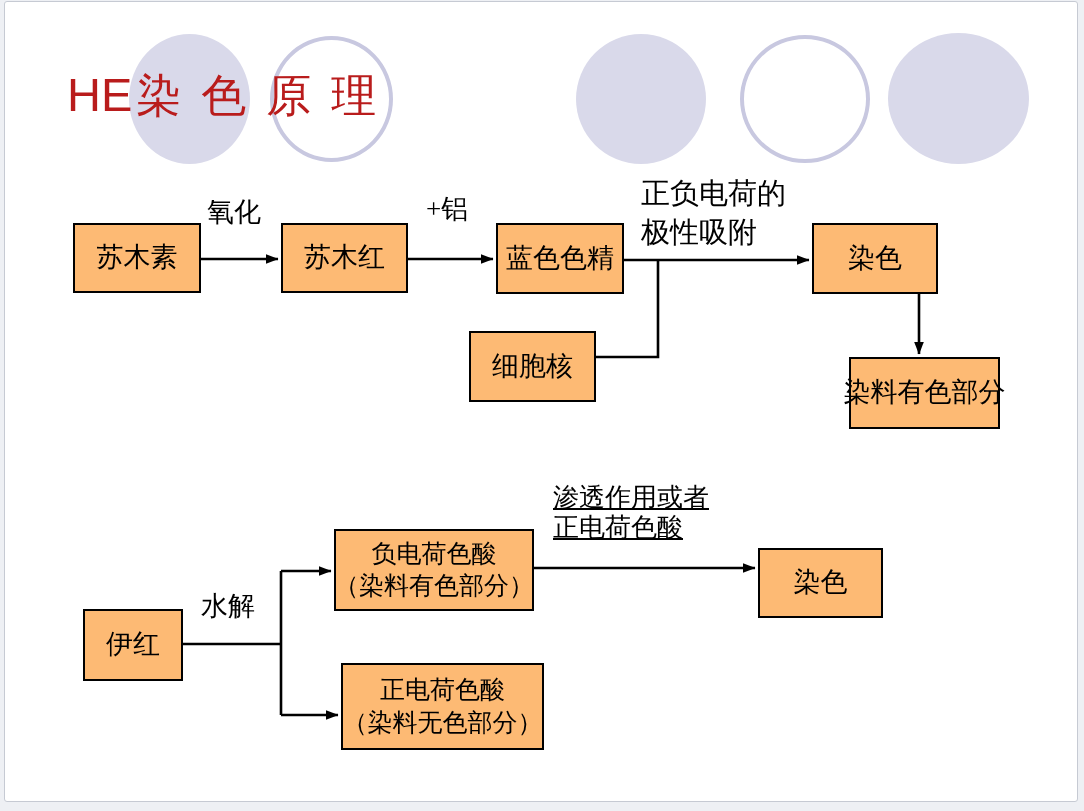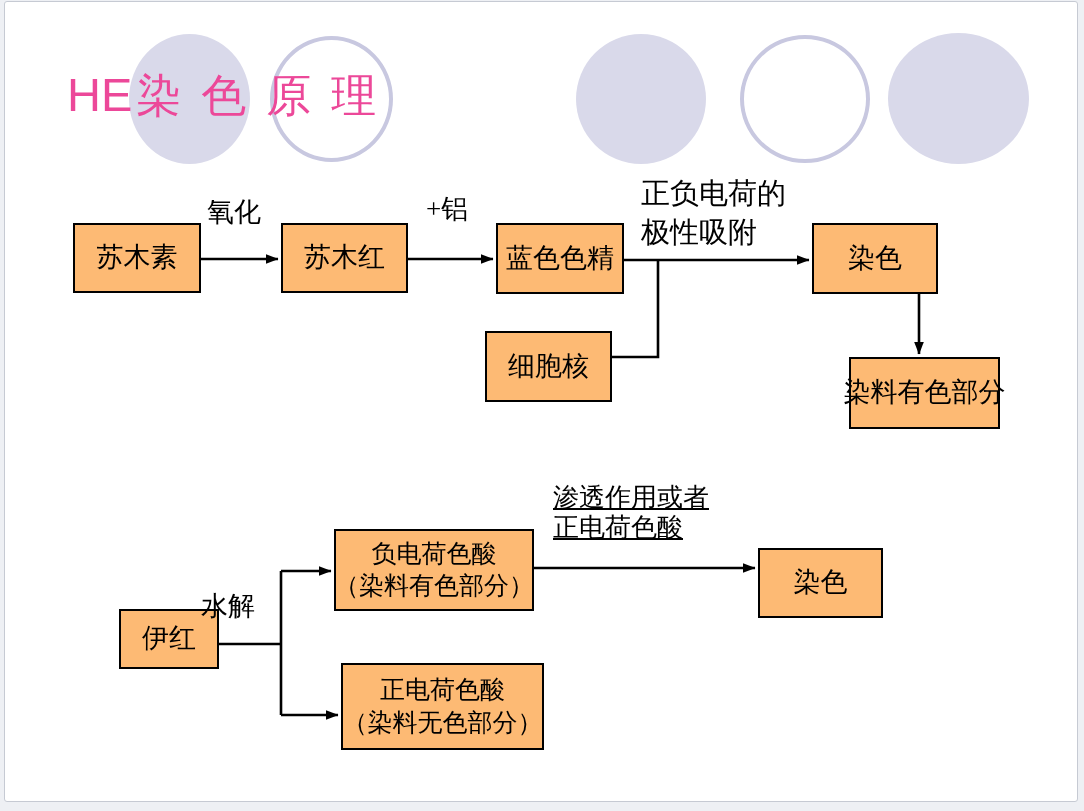--- a/index.html
+++ b/index.html
@@ -22,21 +22,21 @@
   .layer { position: absolute; left: 0; top: 0; width: 100%; height: 100%; }
 
   
   .circle { position: absolute; border-radius: 50%; box-sizing: border-box; }
   .circle.filled  { background: #d9d9ea; }
   .circle.outline { background: #ffffff; border: 4px solid #c8c8e0; }
 
   
   .title {
     position: absolute; left: 62px; top: 64px;
-    color: #ec4899; white-space: nowrap; z-index: 3;
+    color: #b91c1c; white-space: nowrap; z-index: 3;
   }
   .t-latin {
     font-family: "Liberation Sans", "DejaVu Sans", sans-serif;
     font-size: 47px; letter-spacing: 0px;
   }
   .t-cjk {
     font-family: "Liberation Serif", "DejaVu Serif", serif;
     font-size: 45px; letter-spacing: 20px; margin-left: 4px;
   }
 
@@ -102,27 +102,27 @@
       </div>
       <div class="node" style="left: 276px; top: 221px; width: 127px; height: 70px; font-size: 27px;">
         <span class="ln">苏木红</span>
       </div>
       <div class="node" style="left: 491px; top: 221px; width: 128px; height: 71px; font-size: 27px;">
         <span class="ln">蓝色色精</span>
       </div>
       <div class="node" style="left: 807px; top: 221px; width: 126px; height: 71px; font-size: 27px;">
         <span class="ln">染色</span>
       </div>
-      <div class="node" style="left: 464px; top: 329px; width: 127px; height: 71px; font-size: 27px; margin-left: 16px;">
+      <div class="node" style="left: 464px; top: 329px; width: 127px; height: 71px; font-size: 27px;">
         <span class="ln">细胞核</span>
       </div>
       <div class="node" style="left: 844px; top: 355px; width: 151px; height: 72px; font-size: 27px;">
         <span class="ln">染料有色部分</span>
       </div>
-      <div class="node" style="left: 78px; top: 607px; width: 100px; height: 60px; font-size: 27px; margin-left: 36px;">
+      <div class="node" style="left: 78px; top: 607px; width: 100px; height: 72px; font-size: 27px;">
         <span class="ln">伊红</span>
       </div>
       <div class="node" style="left: 329px; top: 527px; width: 200px; height: 82px; font-size: 25px;">
         <span class="ln">负电荷色酸</span>
         <span class="ln">（染料有色部分）</span>
       </div>
       <div class="node" style="left: 336px; top: 661px; width: 203px; height: 87px; font-size: 25px;">
         <span class="ln">正电荷色酸</span>
         <span class="ln">（染料无色部分）</span>
       </div>

